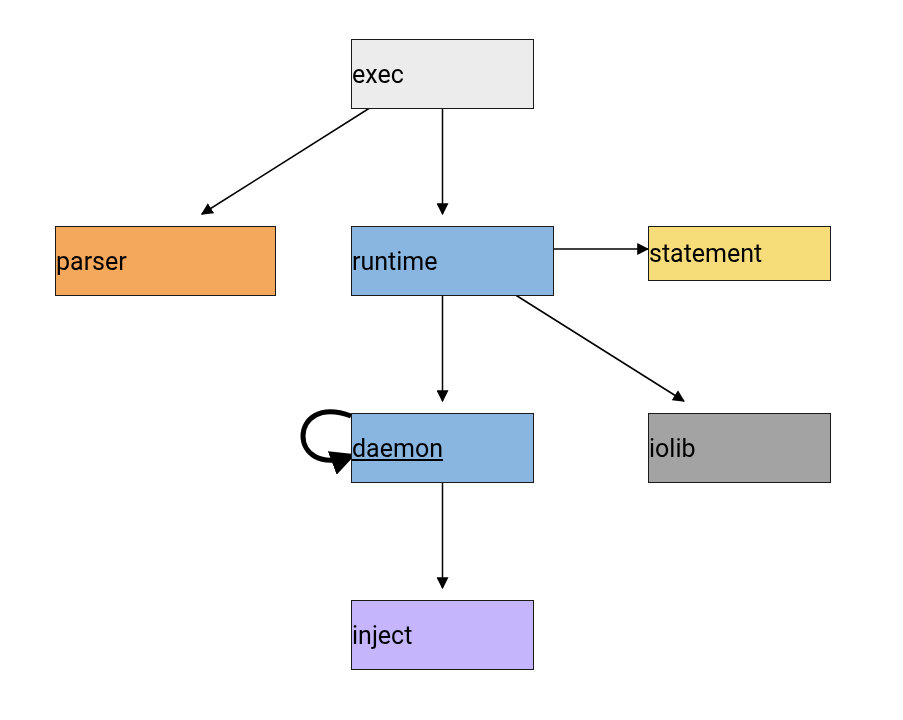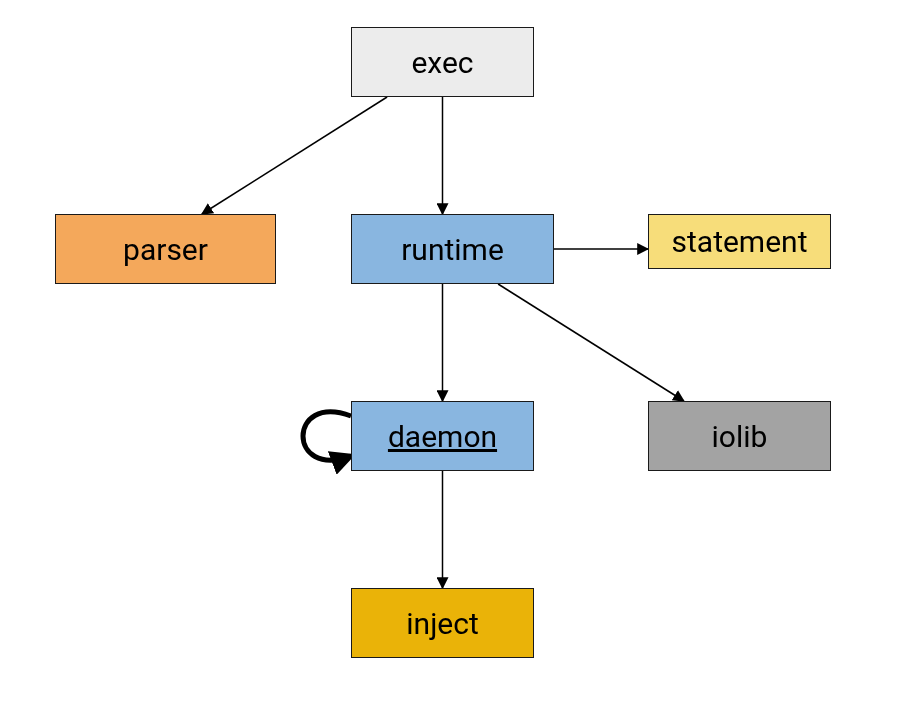--- a/index.html
+++ b/index.html
@@ -12,24 +12,25 @@
     }
     .diagram {
       position: relative;
       width: 903px;
       height: 720px;
     }
     .node {
       position: absolute;
       display: flex;
       align-items: center;
-      justify-content: center;
-      font-size: 30px;
+      justify-content: flex-start;
+      font-size: 25px;
       border: 1.5px solid #1a1a1a;
       box-sizing: border-box;
+      margin-top: 12px;
     }
     svg.edges {
       position: absolute;
       top: 0;
       left: 0;
       width: 903px;
       height: 720px;
       pointer-events: none;
     }
   </style>
@@ -69,17 +70,17 @@
   </div>
   <div class="node" style="left: 648px; top: 214px; width: 183px; height: 55px; background: rgb(247, 221, 122);">
     <span>statement</span>
   </div>
   <div class="node" style="left: 351px; top: 401px; width: 183px; height: 70px; background: rgb(137, 182, 224); text-decoration: underline;">
     <span>daemon</span>
   </div>
   <div class="node" style="left: 648px; top: 401px; width: 183px; height: 70px; background: #a3a3a3;">
     <span>iolib</span>
   </div>
-  <div class="node" style="left: 351px; top: 588px; width: 183px; height: 70px; background: #eab308;">
+  <div class="node" style="left: 351px; top: 588px; width: 183px; height: 70px; background: #c4b5fd;">
     <span>inject</span>
   </div>
 
 </div>
 
 </body></html>

